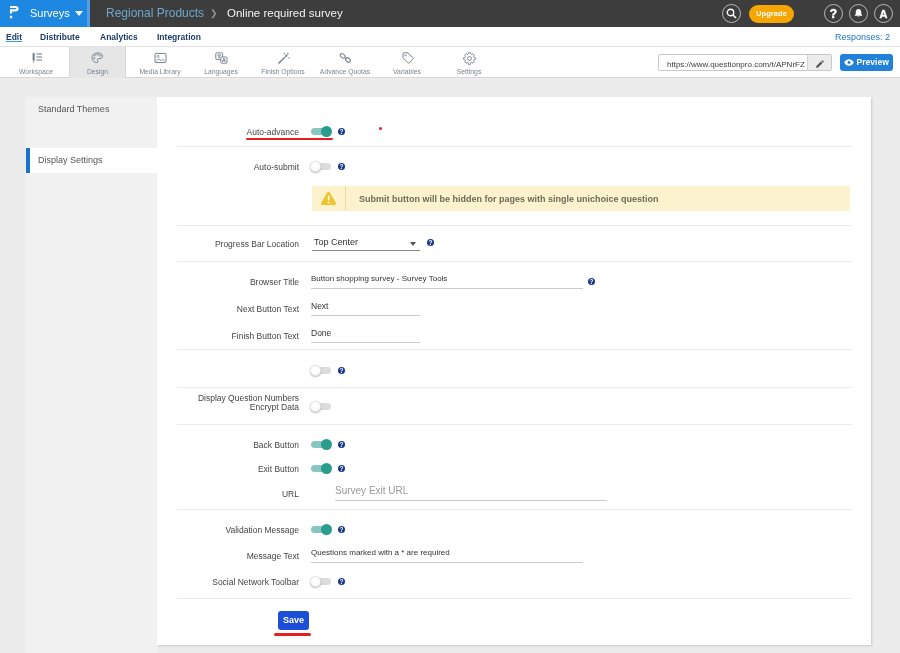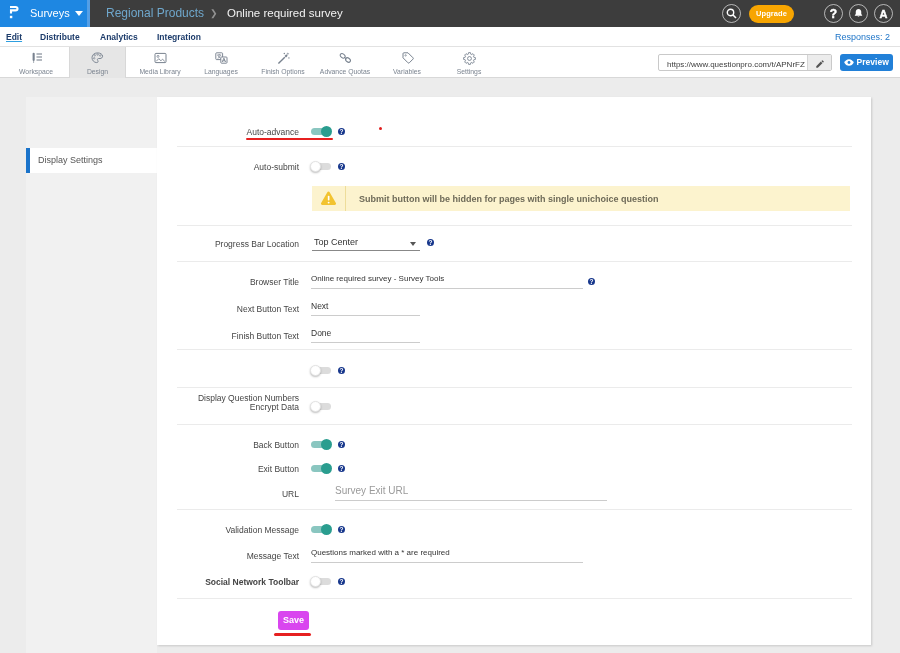--- a/index.html
+++ b/index.html
@@ -49,21 +49,21 @@
 .knob { position:absolute; top:-2px; width:11px; height:11px; border-radius:50%; }
 .kon { right:-1px; background:#2a9d8f; }
 .koff { left:-1px; background:#fff; border:1px solid #e3e3e3; box-shadow:0 1px 2px rgba(0,0,0,.25); }
 .tinput { position:absolute; font-size:8.5px; color:#333; border-bottom:1px solid #ccc; }
 .redline { position:absolute; height:2px; background:#e62020; border-radius:2px; }
 
 #warnbox { position:absolute; left:155px; top:89px; width:538px; height:25px; background:#fcf3ce; }
 #warnsep { position:absolute; left:33px; top:0; width:1px; height:25px; background:#eedd9a; }
 #warntext { position:absolute; left:47px; top:8px; font-size:9px; font-weight:bold; color:#6e6a58; }
 
-#savebtn { position:absolute; left:121px; top:514px; width:31px; height:19px; background:#d946ef; border-radius:3px; color:#fff; font-size:9px; font-weight:bold; text-align:center; line-height:19px; }
+#savebtn { position:absolute; left:121px; top:514px; width:31px; height:19px; background:#1d4ed8; border-radius:3px; color:#fff; font-size:9px; font-weight:bold; text-align:center; line-height:19px; }
 </style>
 </head>
 <body>
 
 <div id="topbar">
   <div id="logoblk">
     <svg width="27" height="27" viewBox="0 0 27 27" style="position:absolute;left:0;top:0;">
       <path d="M10 7 H15.5 Q17.5 7 17.5 8.7 Q17.5 10.4 15.5 10.4 H11 V13.6" fill="none" stroke="#fff" stroke-width="2.1"></path>
       <rect x="9.9" y="15.8" width="2.4" height="2.4" fill="#fff"></rect>
     </svg>
@@ -184,20 +184,21 @@
         </svg>
     </div>
   </div>
   <div id="previewbtn"><svg width="10" height="7" viewBox="0 0 24 16" style="vertical-align:-0.5px;">
         <path d="M12 0 C7 0 2.8 3.2 0.5 8 C2.8 12.8 7 16 12 16 s9.2-3.2 11.5-8 C21.2 3.2 17 0 12 0 z" fill="#fff"></path>
         <circle cx="12" cy="8" r="3.4" fill="#2180d8"></circle>
       </svg> Preview</div>
 </div>
 
 <div id="sidebar">
+  <div class="sbitem" style="top:0;">Standard Themes</div>
   <div class="sbitem sbsel" style="top:51px;">Display Settings</div>
 </div>
 
 <div id="panel">
 
   <div class="flabel" style="top:30px;">Auto-advance</div>
   <div class="toggle ton" style="left:154px; top:31px;">
       <div class="knob kon"></div>
     </div>
   <div class="qicon" style="left:181px; top:31px;">?</div>
@@ -221,21 +222,21 @@
     <div id="warntext">Submit button will be hidden for pages with single unichoice question</div>
   </div>
   <div class="divider" style="top:128px;"></div>
 
   <div class="flabel" style="top:142px;">Progress Bar Location</div>
   <div style="position:absolute; left:155px; top:140px; width:108px; border-bottom:1px solid #888; height:14px; font-size:9px; color:#333; padding-left:2px;">Top Center<span style="position:absolute; right:4px; top:5px; width:0; height:0; border-left:3.2px solid transparent; border-right:3.2px solid transparent; border-top:4px solid #555;"></span></div>
   <div class="qicon" style="left:270px; top:142px;">?</div>
   <div class="divider" style="top:164px;"></div>
 
   <div class="flabel" style="top:180px;">Browser Title</div>
-  <div class="tinput" style="left:154px; top:177px; width:272px; height:15px; font-size:8px;">Online required survey - Survey Tools</div>
+  <div class="tinput" style="left:154px; top:177px; width:272px; height:15px; font-size:8px;">Button shopping survey - Survey Tools</div>
   <div class="qicon" style="left:431px; top:181px;">?</div>
   <div class="flabel" style="top:207px;">Next Button Text</div>
   <div class="tinput" style="left:154px; top:204px; width:109px; height:15px;">Next</div>
   <div class="flabel" style="top:234px;">Finish Button Text</div>
   <div class="tinput" style="left:154px; top:231px; width:109px; height:15px;">Done</div>
   <div class="divider" style="top:252px;"></div>
 
   <div class="flabel" style="top:269px;margin-top:27px;">Display Question Numbers</div>
   <div class="toggle toff" style="left:154px; top:270px;">
       <div class="knob koff"></div>
@@ -263,21 +264,21 @@
   <div class="tinput" style="left:154px; top:388px; width:272px; height:16px; font-size:10px; color:#9a9a9a;margin-left:24px;">Survey Exit URL</div>
   <div class="divider" style="top:412px;"></div>
 
   <div class="flabel" style="top:428px;">Validation Message</div>
   <div class="toggle ton" style="left:154px; top:429px;">
       <div class="knob kon"></div>
     </div>
   <div class="qicon" style="left:181px; top:429px;">?</div>
   <div class="flabel" style="top:454px;">Message Text</div>
   <div class="tinput" style="left:154px; top:451px; width:272px; height:15px; font-size:8px;">Questions marked with a * are required</div>
-  <div class="flabel" style="top:480px;font-weight:bold;">Social Network Toolbar</div>
+  <div class="flabel" style="top:480px;">Social Network Toolbar</div>
   <div class="toggle toff" style="left:154px; top:481px;">
       <div class="knob koff"></div>
     </div>
   <div class="qicon" style="left:181px; top:481px;">?</div>
   <div class="divider" style="top:501px;"></div>
 
   <div id="savebtn">Save</div>
   <div class="redline" style="left:117px; top:536px; width:37px; height:2.5px;"></div>
 </div>
 

